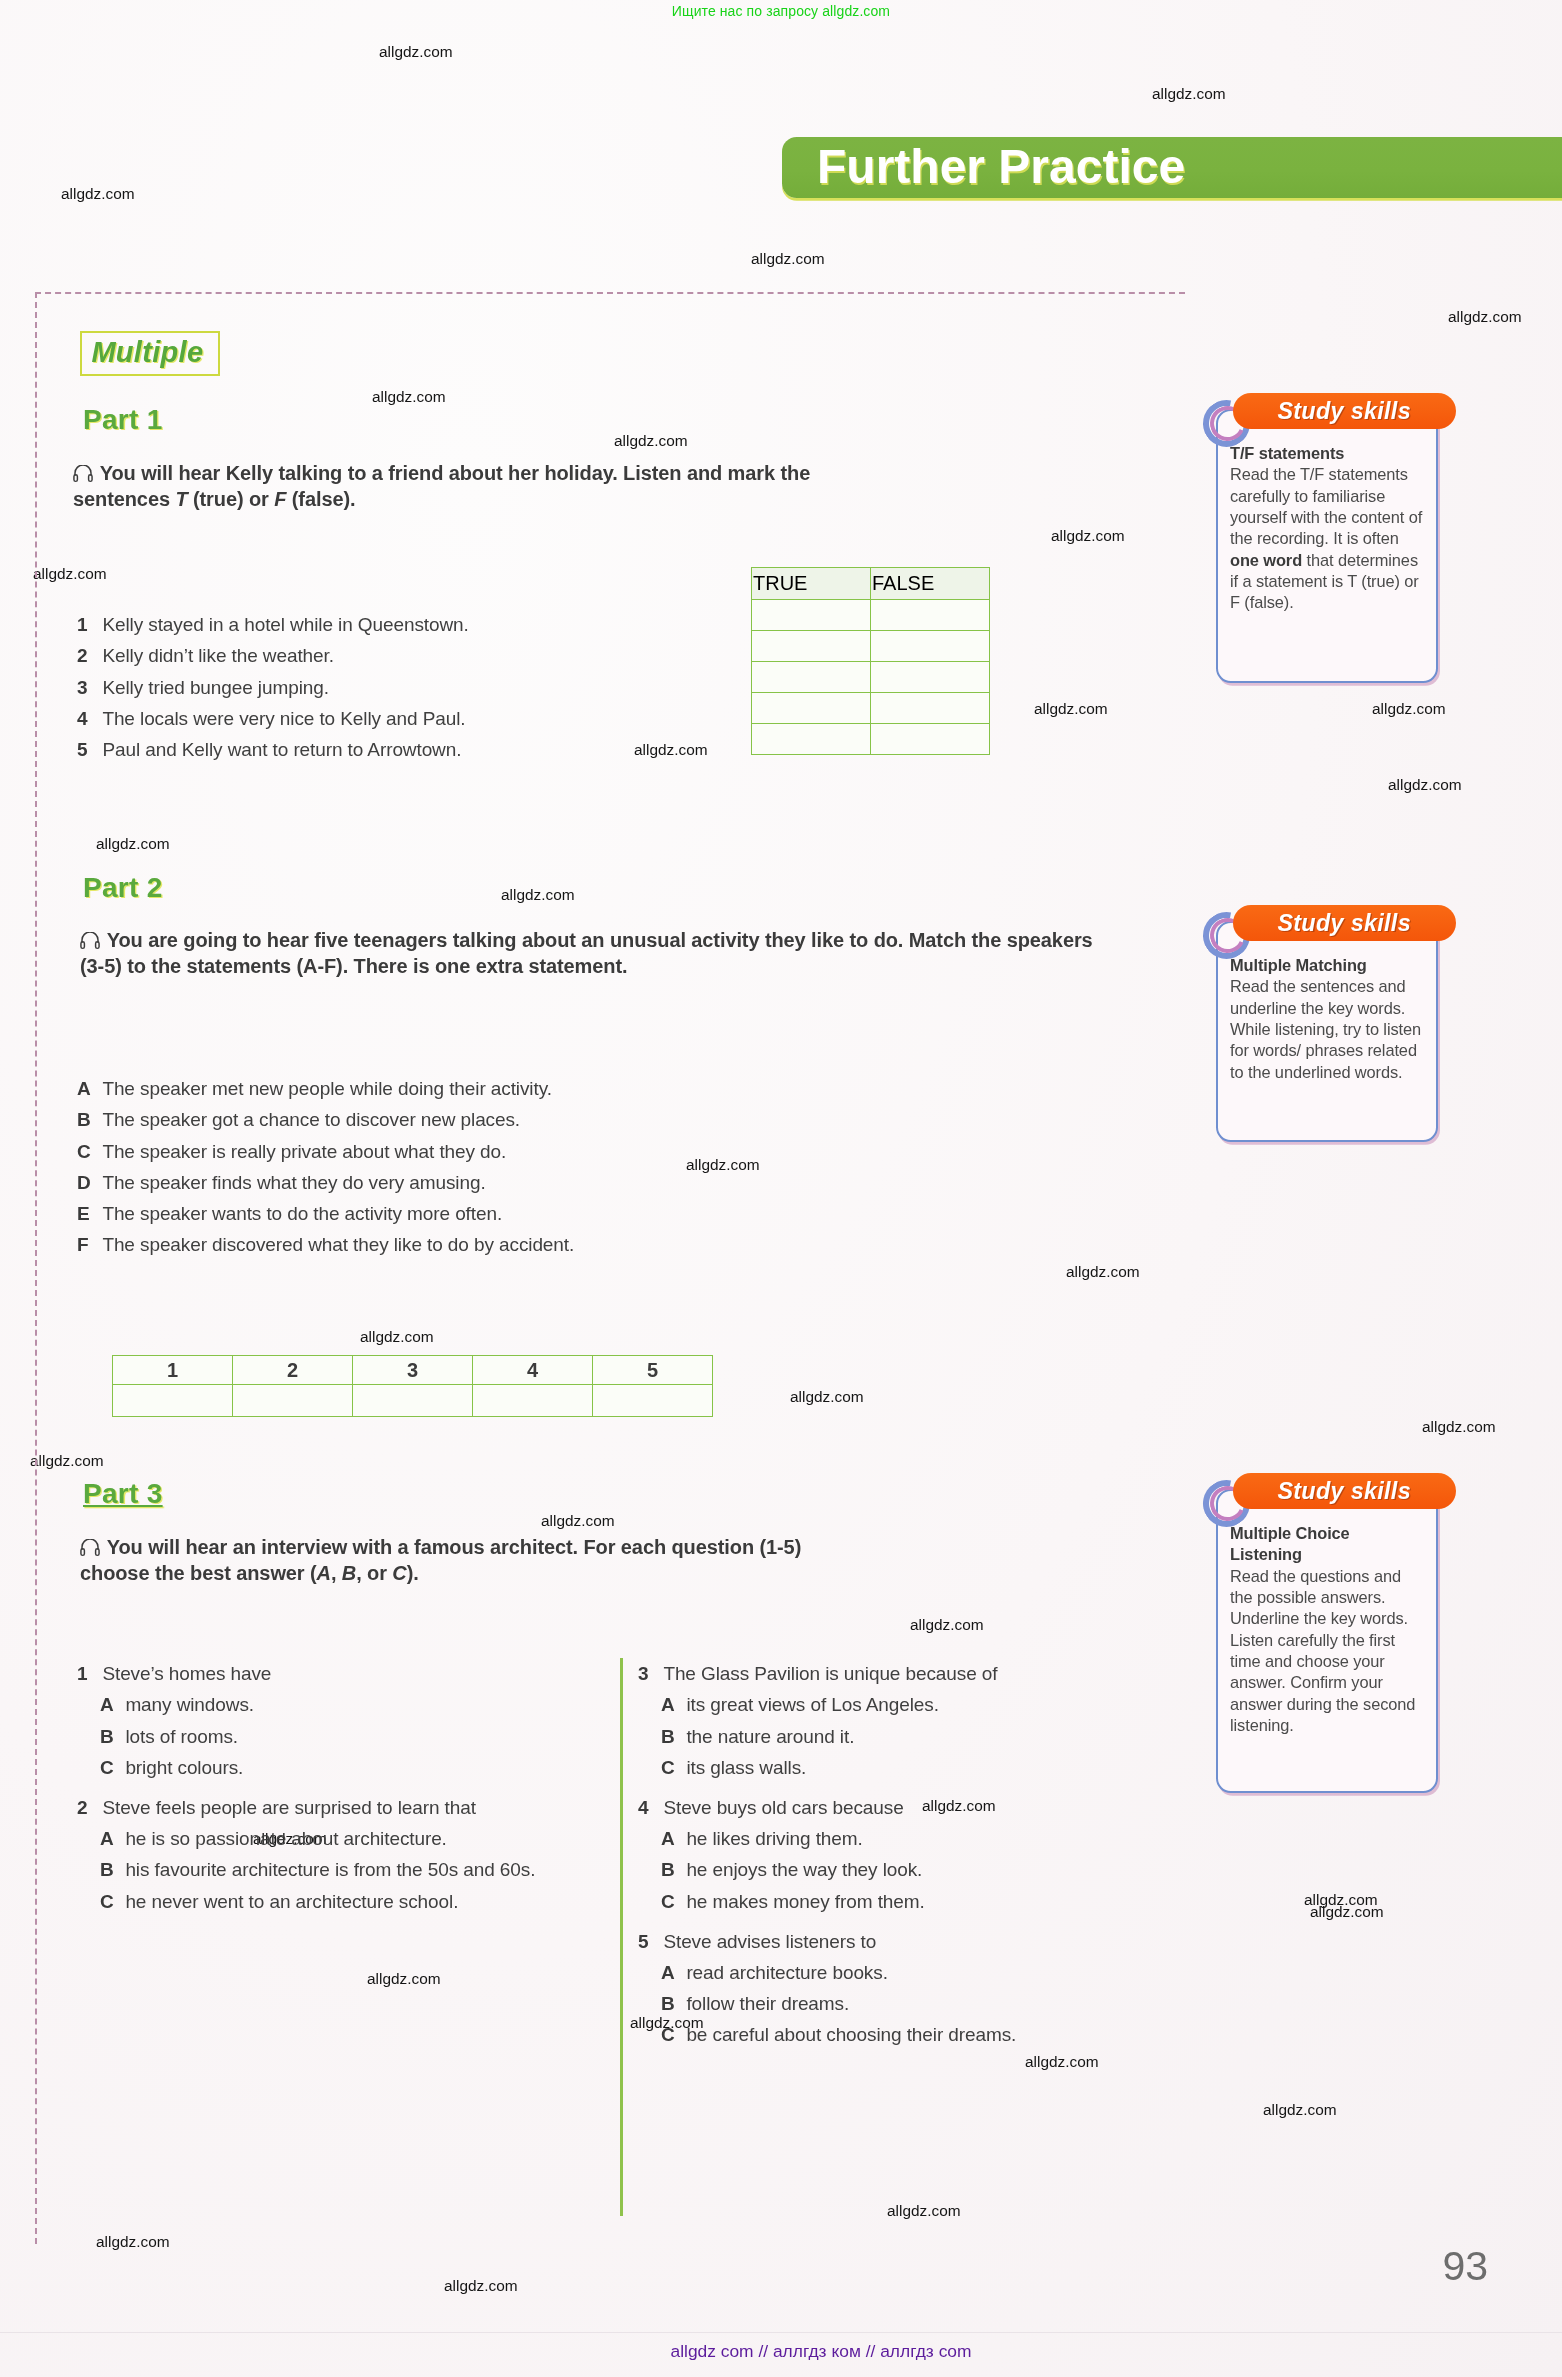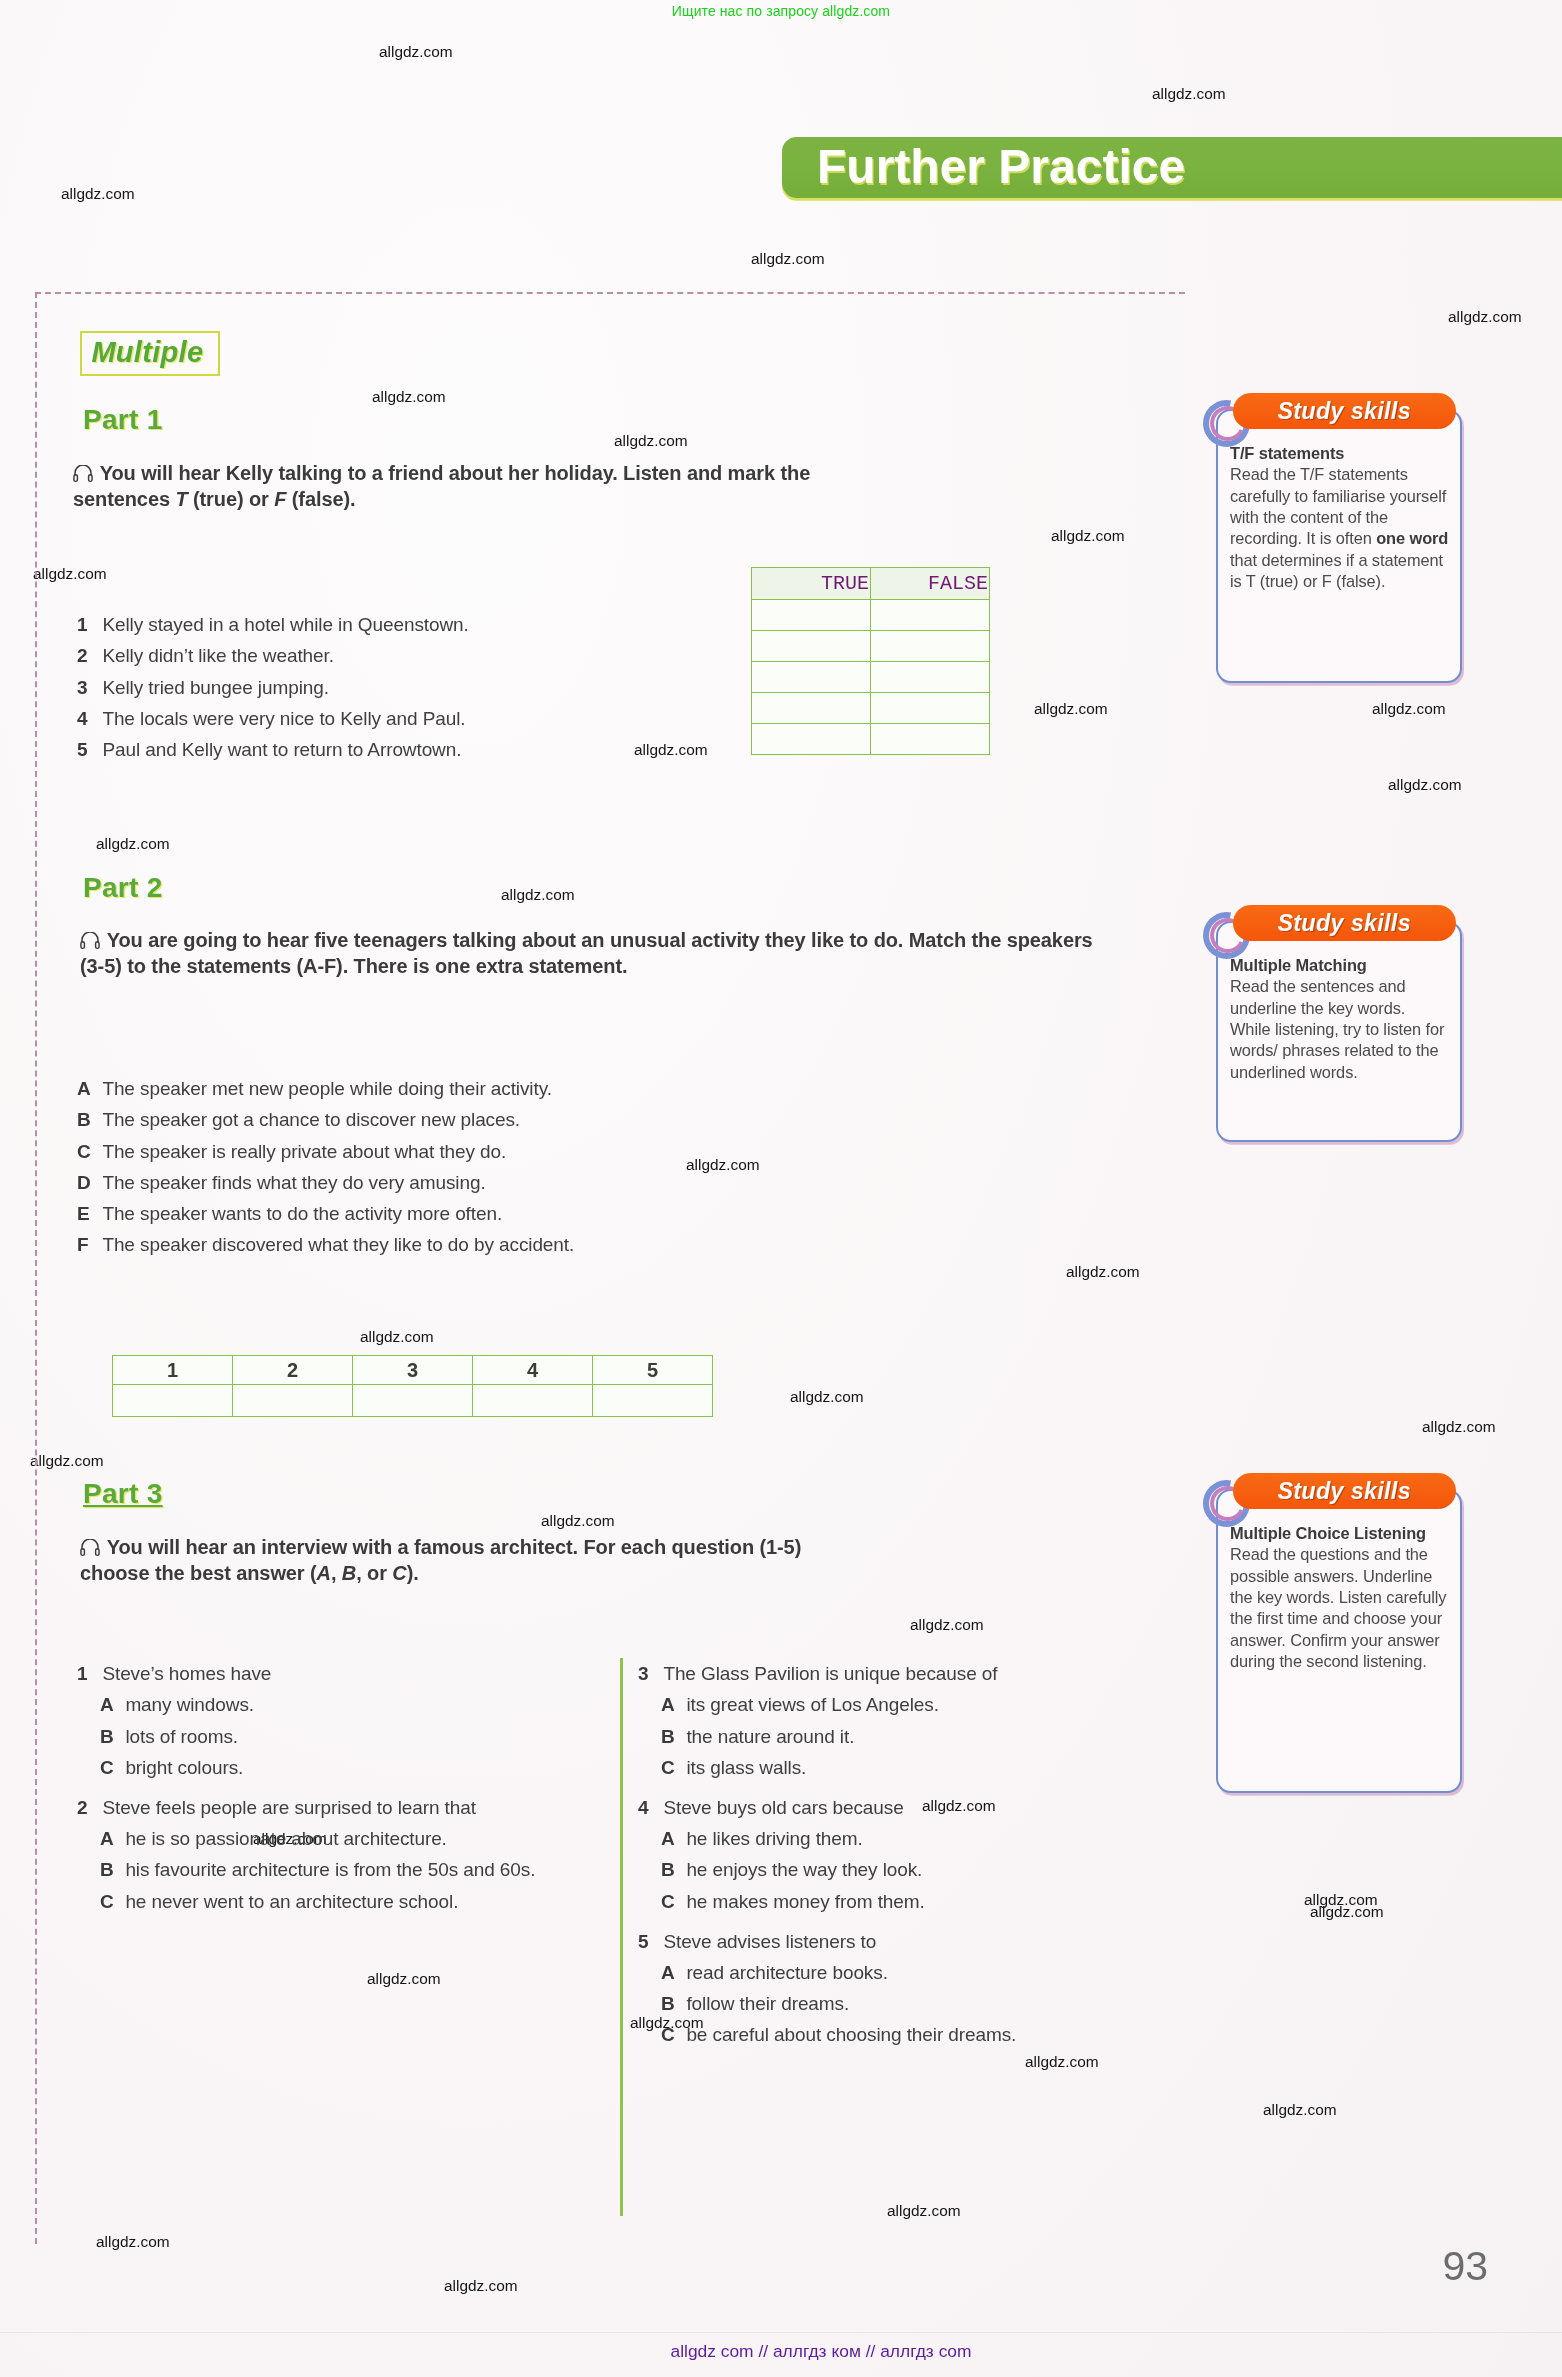--- a/index.html
+++ b/index.html
@@ -131,24 +131,23 @@
 
   
   .tf-table {
     position:absolute; left:751px; top:567px;
     border-collapse:collapse;
   }
   .tf-table td {
     width:119px; height:31px;
     border:1.7px solid #86c348;
     background:#fbfdf8;
-    text-align:right;
-    color:#701a75;
+    text-align:left;
+    color:#000000;
     font-size:18.7px;
-    font-family:Liberation Mono, monospace;
   }
   .tf-table tr:first-child td {
     height:32px;
     background:#eef4e8;
     font-size:20px;
   }
 
   .num-table {
     position:absolute; left:112px; top:1355px;
     border-collapse:collapse;
@@ -166,21 +165,21 @@
   
   .col-div {
     position:absolute; left:620px; top:1658px;
     width:2.7px; height:558px;
     background:#8fc24c;
   }
 
   
   .ss {
     position:absolute;
-    width:246px;
+    width:222px;
     background:#fdf8fa;
     border:2px solid #6f8fd0;
     border-radius:14.7px;
     box-shadow:2px 2.7px 0 rgba(190,120,170,.45);
   }
   .ss .swirl {
     position:absolute; left:-14.7px; top:-10.7px;
     width:47px; height:47px;
     border:6px solid #7b93d6;
     border-right-color:transparent;

